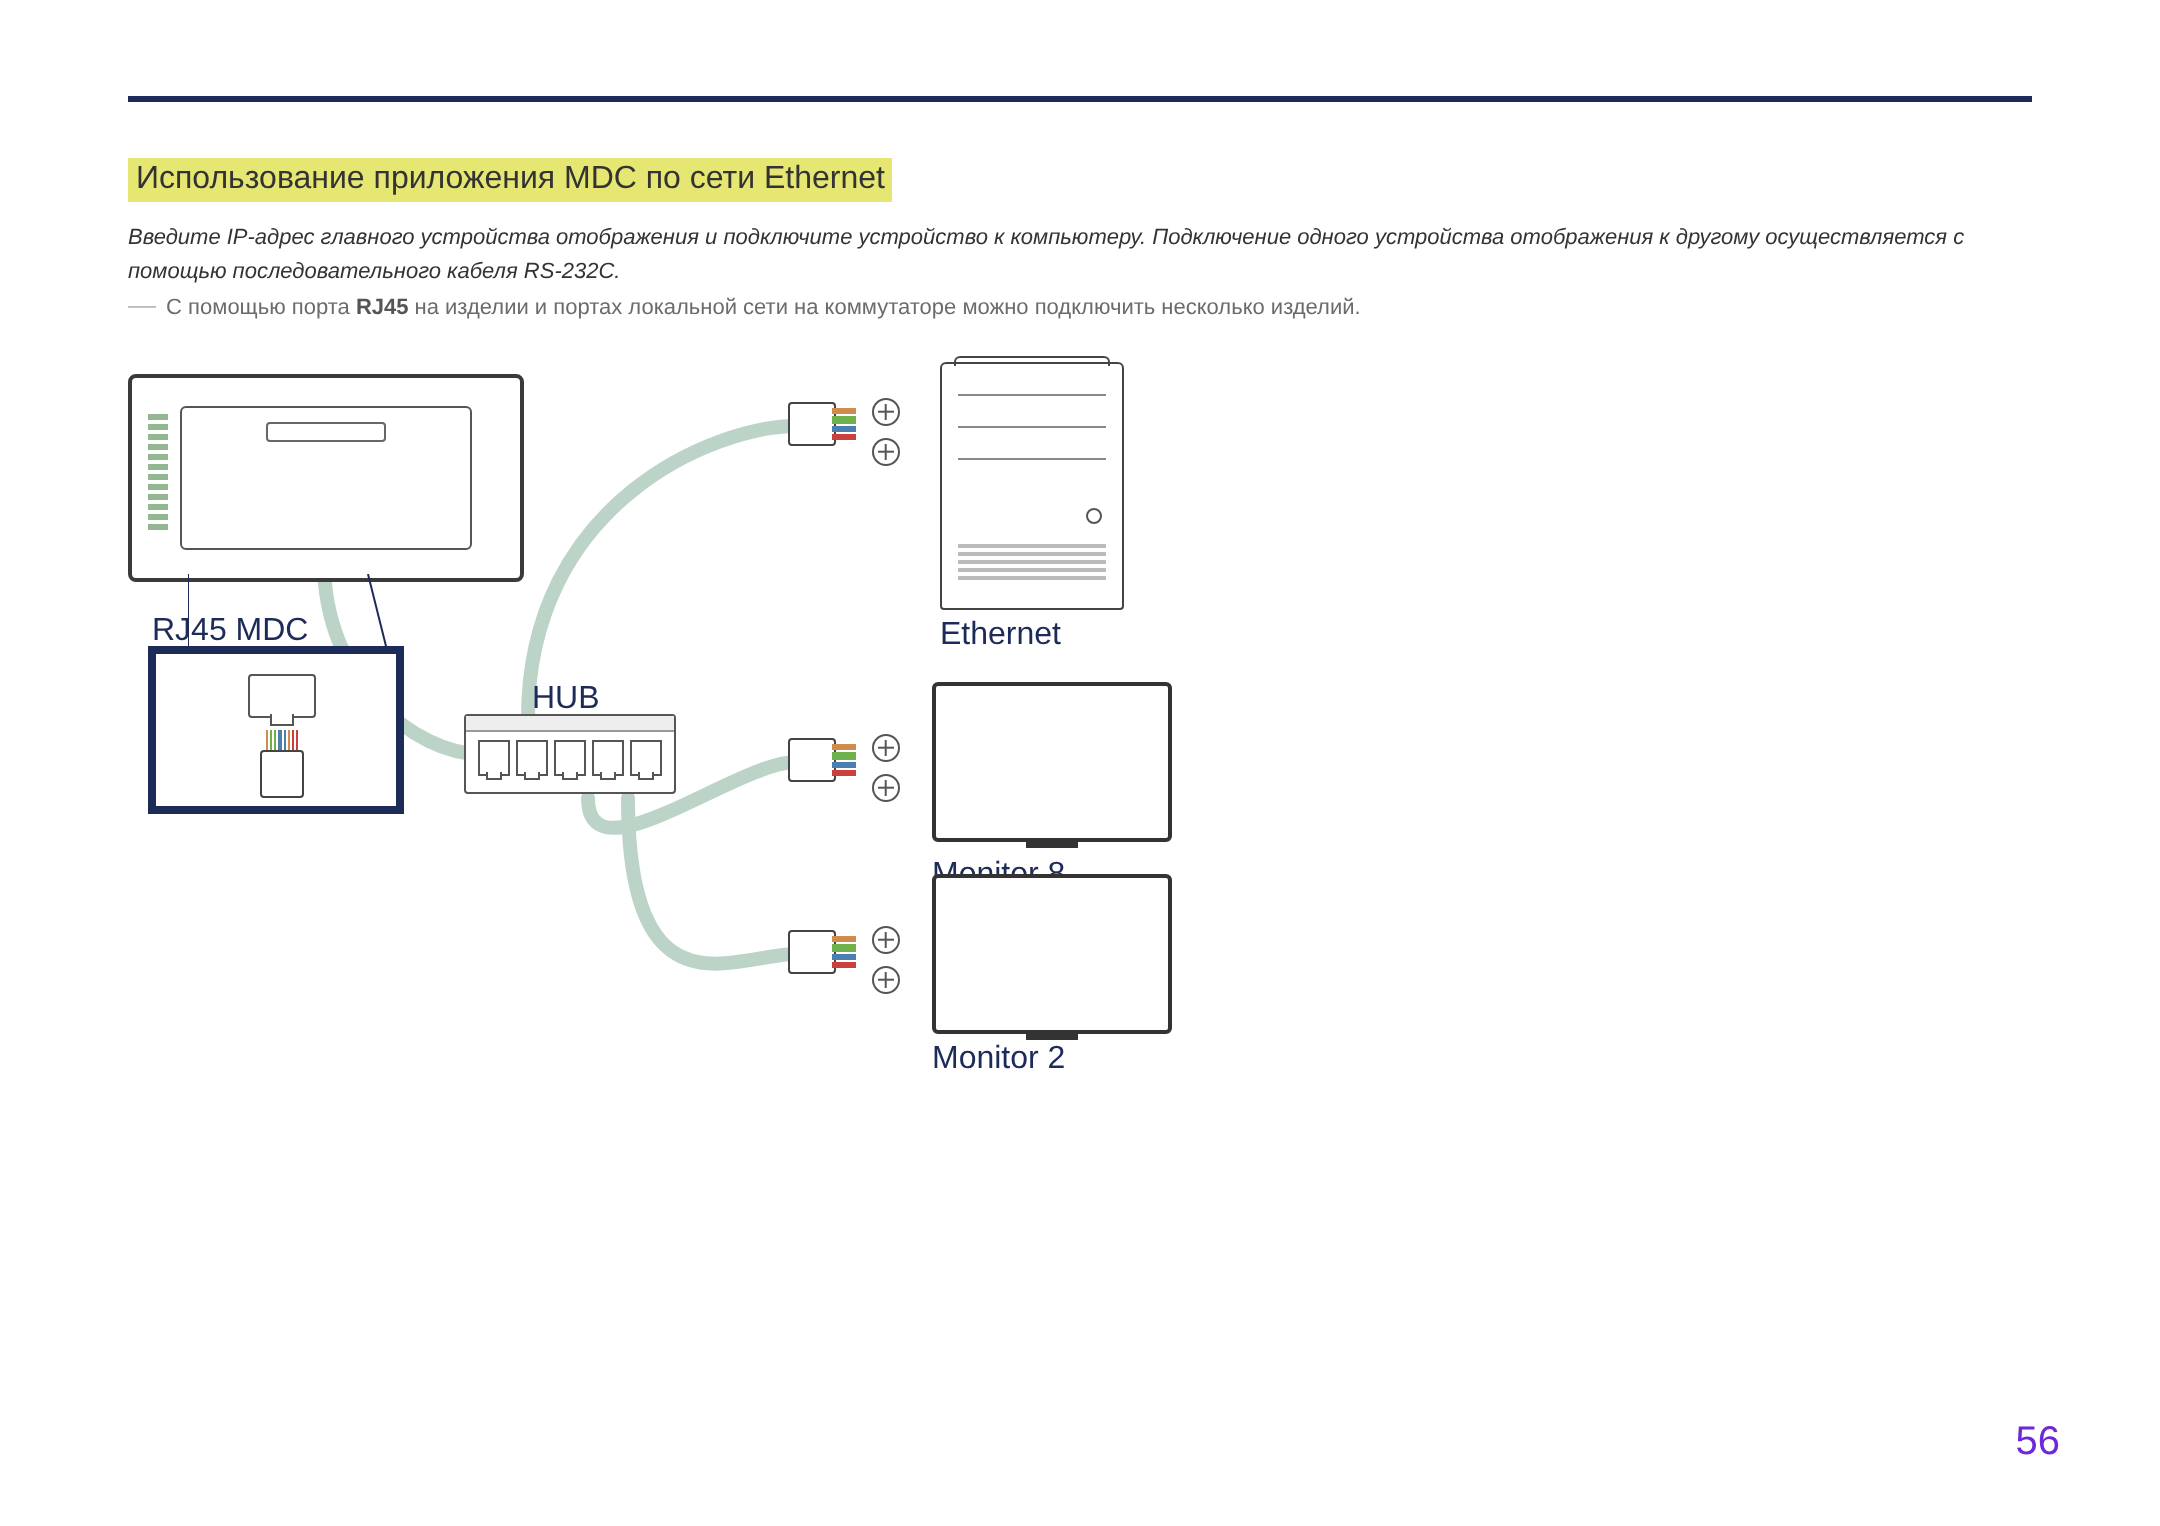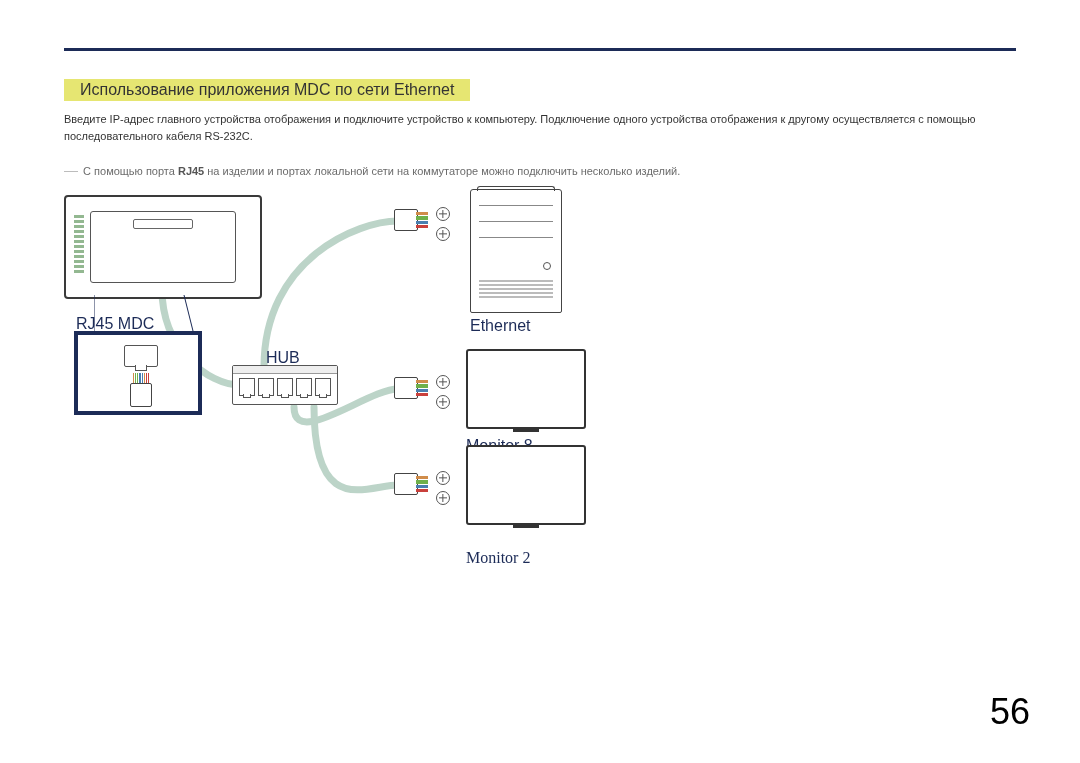--- a/index.html
+++ b/index.html
@@ -17,39 +17,39 @@
   .top-rule {
     border-top: 3px solid #1c2b57;
     margin-bottom: 28px;
   }
   .heading-highlight {
     display: inline-block;
     background: #e6e672;
     font-size: 16px;
     font-weight: 400;
     color: #333;
-    padding: 2px 16px;
+    padding: 2px 4px;
     margin-bottom: 10px;
   }
   .body-text {
     font-size: 11px;
     color: #333;
     line-height: 1.5;
-    margin-bottom: 18px;
+    font-style: italic;
   }
   .subheading {
     font-size: 13px;
     font-weight: 700;
     color: #222;
     margin-bottom: 6px;
   }
   .note-line {
     font-size: 11px;
     color: #6b6b6b;
-    margin-bottom: 11px;
+    margin-bottom: 21px;
   }
   .note-dash {
     color: #bcbcbc;
     font-size: 14px;
     margin-right: 2px;
   }
   .note-line b { color: #555; }
   .diagram-area {
     position: relative;
     width: 760px;
@@ -58,22 +58,22 @@
   }
   .label {
     position: absolute;
     font-size: 16px;
     color: #1c2b57;
   }
   .page-number {
     position: absolute;
     right: 50px;
     bottom: 30px;
-    font-size: 36px;
-    color: #000000;
+    font-size: 20px;
+    color: #6d28d9;
     font-weight: 300;
   }
 
   
   .monitor-back {
     position: absolute; left: 6px; top: 6px;
     width: 198px; height: 104px;
     border: 2px solid #3a3a3a; border-radius: 4px;
     background: #fff;
   }
@@ -307,18 +307,18 @@
             <span class="p3"></span>
             <span class="p4"></span>
           </div>
       </div>
       <div class="screws-pair" style="left:42px; top:-2px;">
         <div class="screw"></div>
         <div class="screw"></div>
       </div>
     </div>
     <div class="monitor" style="left:408px; top:256px;"></div>
-    <div class="label" style="left:408px; top:360px;font-family:Liberation Serif, serif;">Monitor 2</div>
+    <div class="label" style="left:408px; top:340px;">Monitor 2</div>
 
   </div>
 </div>
 
 <div class="page-number">56</div>
 
 </body></html>

